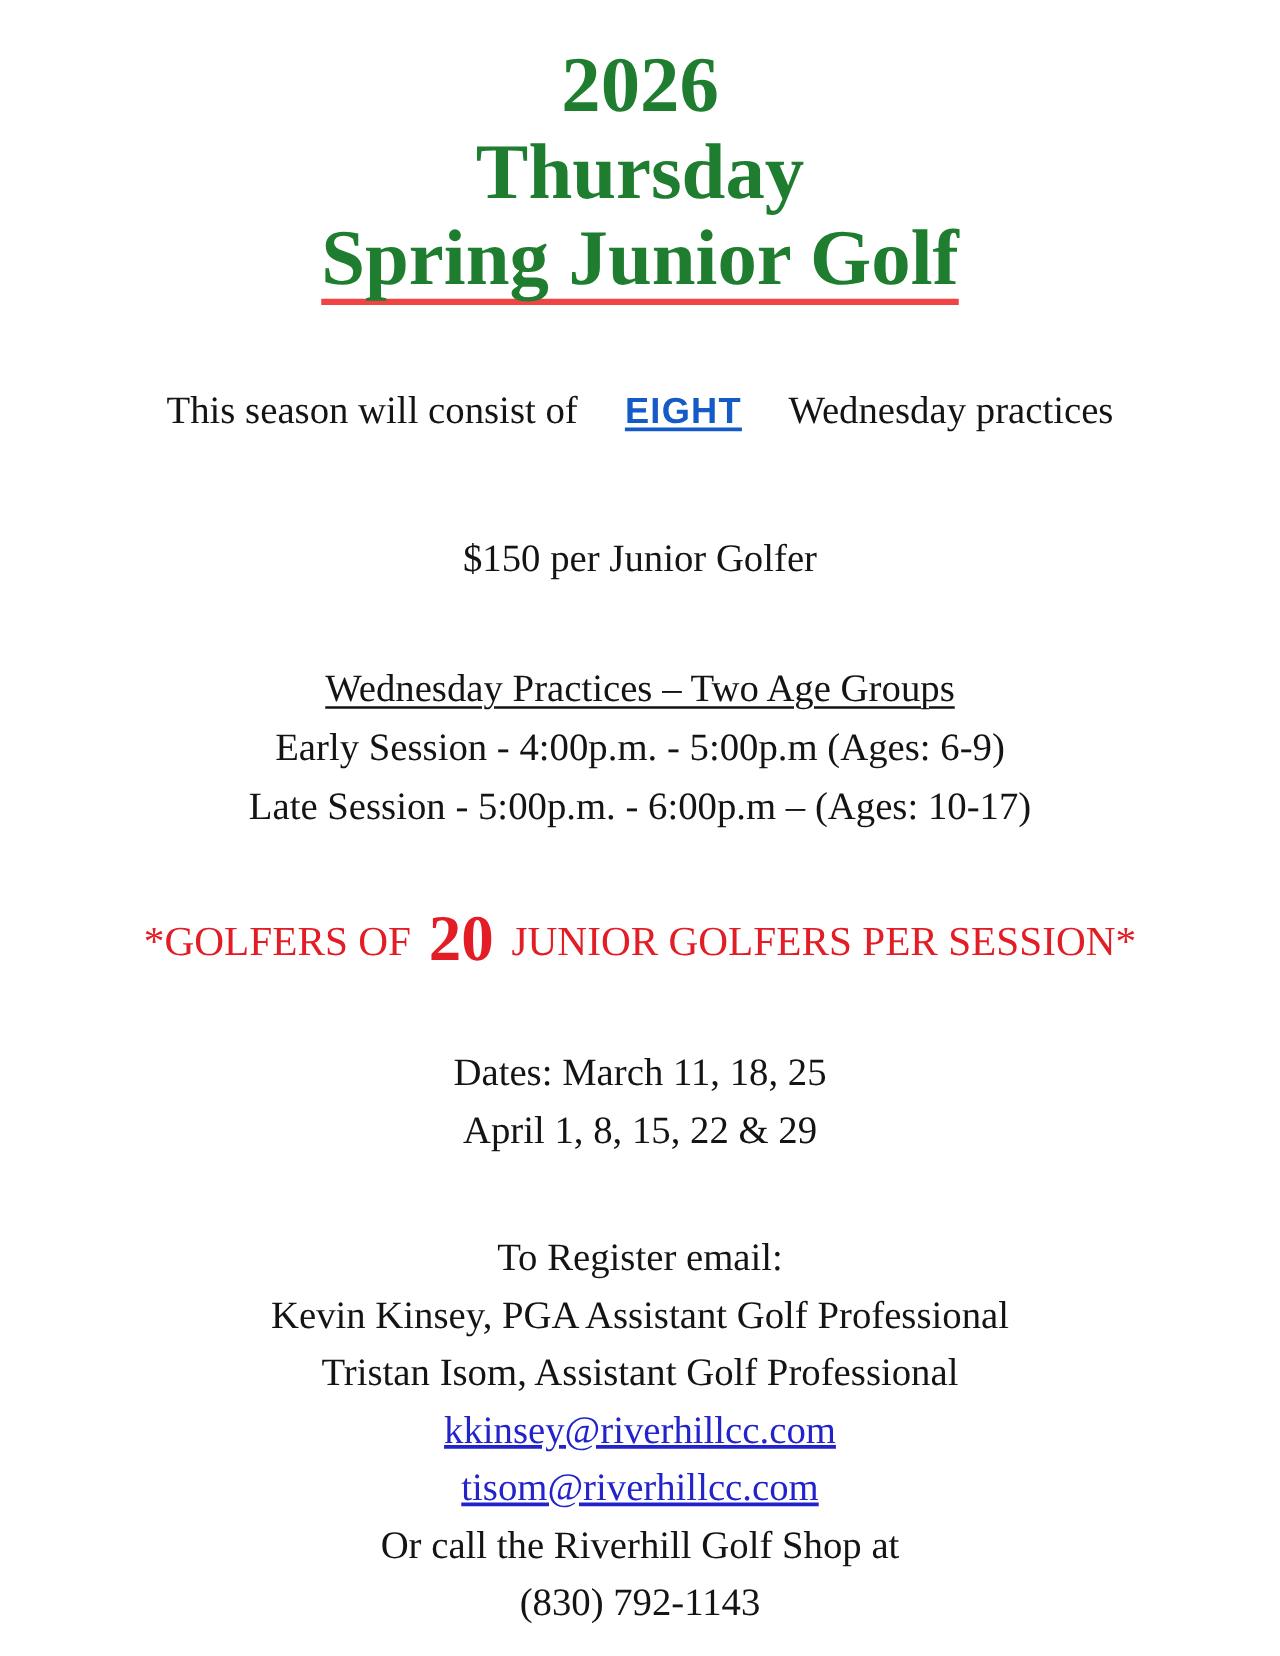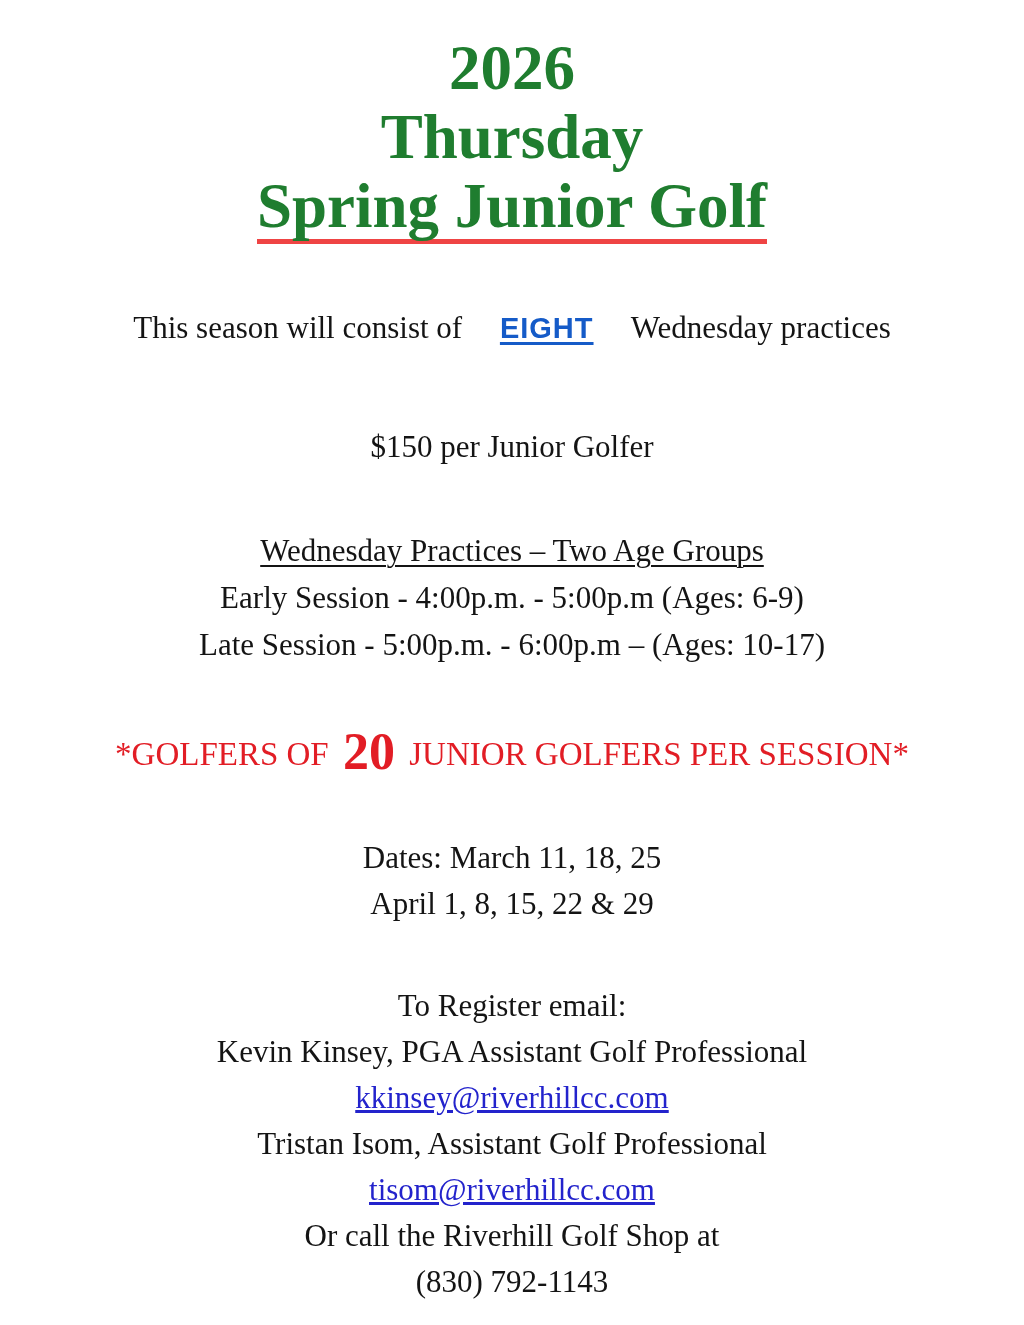--- a/index.html
+++ b/index.html
@@ -124,24 +124,24 @@
   </p>
 
   <div class="dates">
     <span class="block-line">Dates: March 11, 18, 25</span>
     <span class="block-line">April 1, 8, 15, 22 &amp; 29</span>
   </div>
 
   <div class="register">
     <span class="block-line">To Register email:</span>
     <span class="block-line">Kevin Kinsey, PGA Assistant Golf Professional</span>
+    <span class="block-line">Tristan Isom, Assistant Golf Professional</span>
     <span class="block-line">
       <a href="#" class="email-link">kkinsey@riverhillcc.com</a>
     </span>
-    <span class="block-line">Tristan Isom, Assistant Golf Professional</span>
     <span class="block-line">
       <a href="#" class="email-link">tisom@riverhillcc.com</a>
     </span>
     <span class="block-line">Or call the Riverhill Golf Shop at</span>
     <span class="block-line">(830) 792-1143</span>
   </div>
 
 </div>
 
 </body></html>

